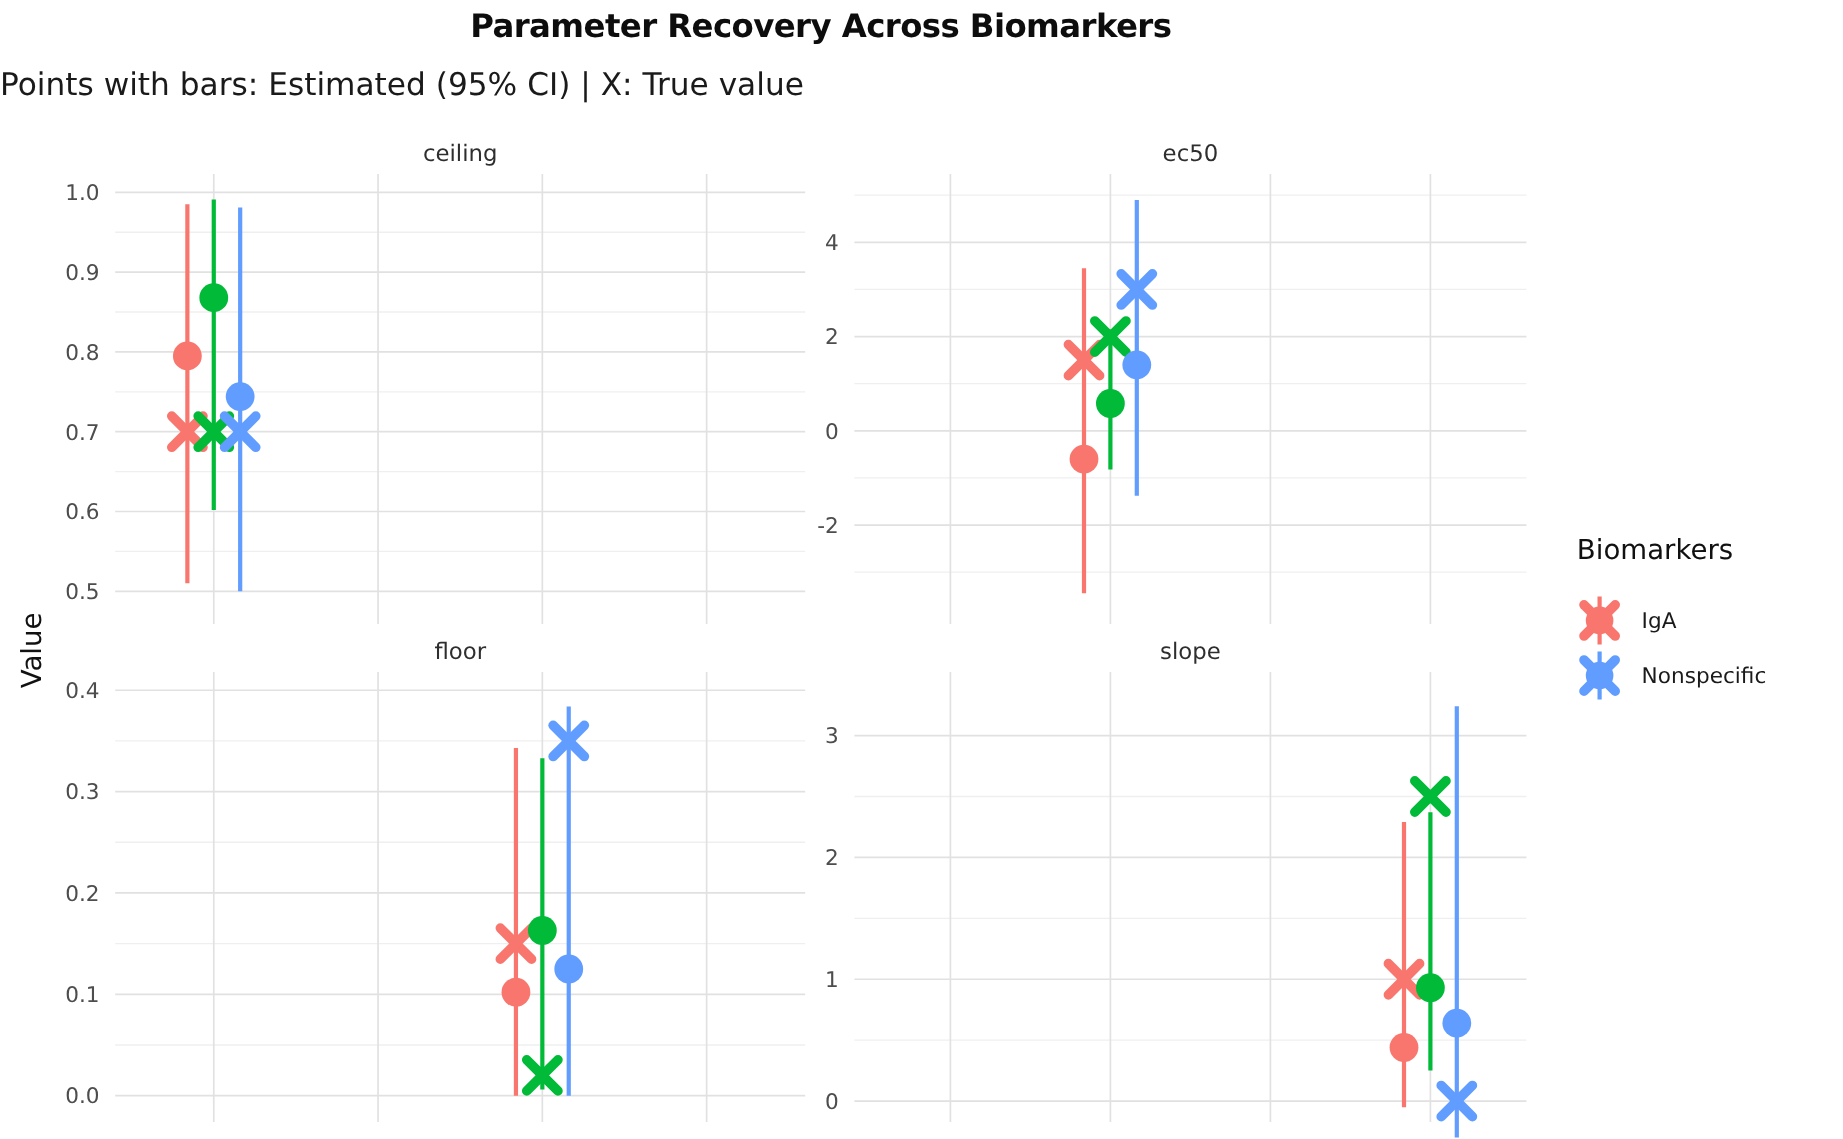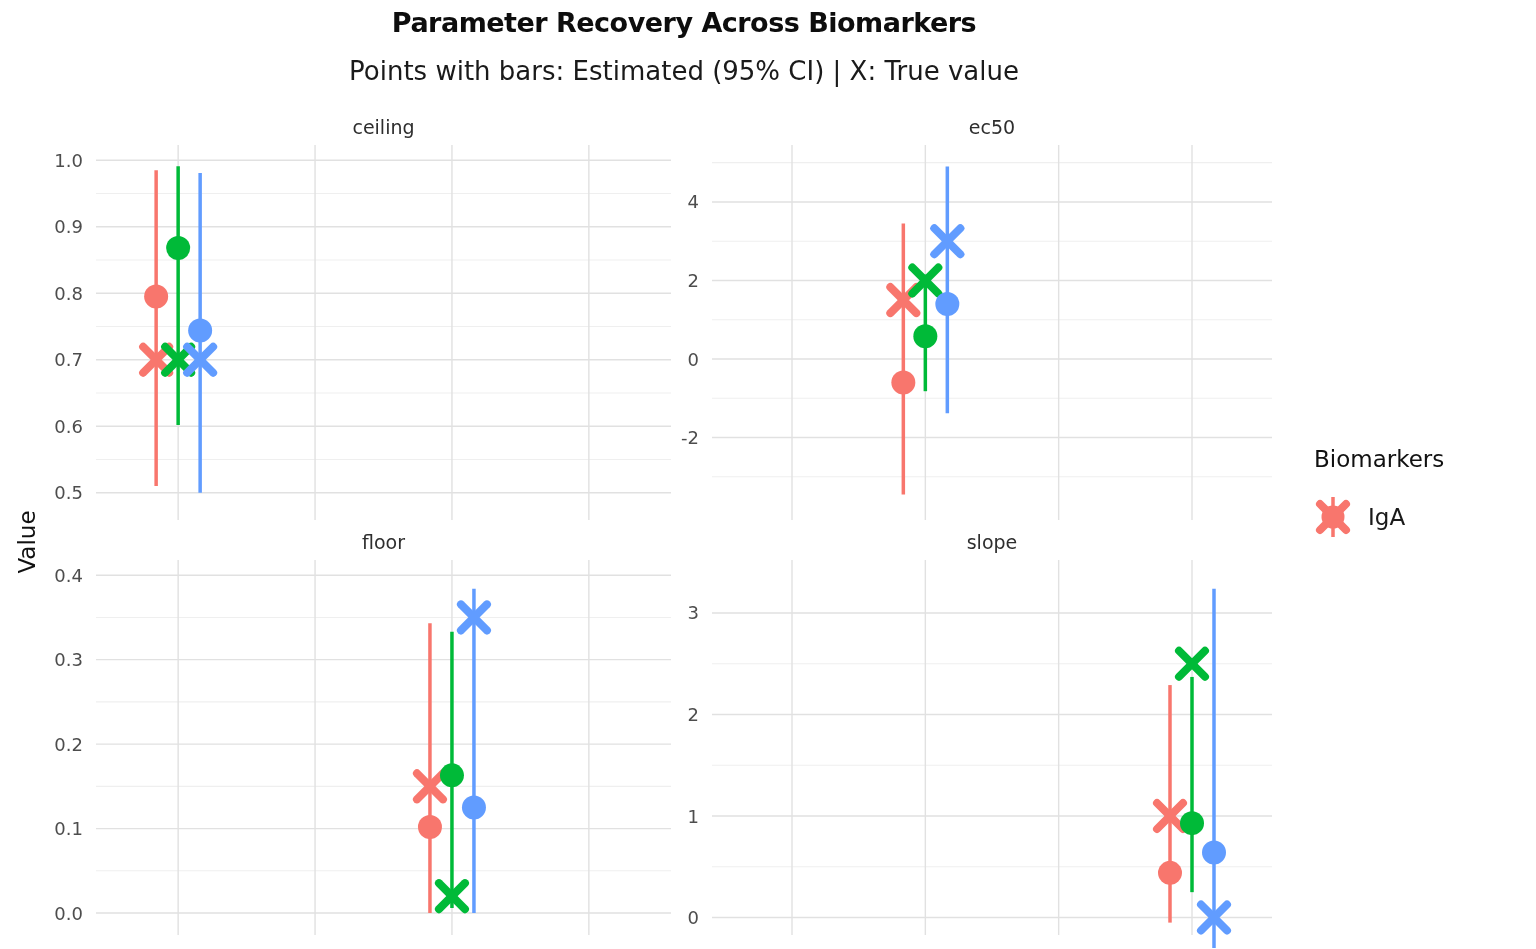--- a/index.html
+++ b/index.html
@@ -1,29 +1,29 @@
 <!DOCTYPE html>
 <html><head>
 <meta charset="utf-8">
 <style>
   html,body{margin:0;padding:0;background:#ffffff;}
   body{width:1536px;height:949px;overflow:hidden;position:relative;
        font-family:"DejaVu Sans","Liberation Sans",sans-serif;}
   .title{position:absolute;left:0;top:7px;width:1368px;text-align:center;
          font-size:27px;font-weight:bold;color:#0d0d0d;letter-spacing:-0.5px;}
-  .subtitle{position:absolute;left:0;top:56px;width:1368px;text-align:center;
+  .subtitle{position:absolute;left:0;top:56px;width:1368px;
          font-size:26px;color:#1a1a1a;}
   .ylabel{position:absolute;left:27px;top:542px;width:0;height:0;}
   .ylabel span{display:inline-block;white-space:nowrap;font-size:23px;color:#111;
          transform:translate(-50%,-50%) rotate(-90deg);}
   #plot{position:absolute;left:0;top:0;}
   .legend{position:absolute;left:1306px;top:446px;}
   .legend-title{font-size:23px;color:#111;padding-left:8px;margin-bottom:22px;}
   .legend-item{display:flex;align-items:center;height:46px;padding-left:4px;}
-  .legend-item .lbl{font-size:23px;color:#1a1a1a;margin-left:12px;white-space:nowrap;}
+  .legend-item .lbl{font-size:18px;color:#1a1a1a;margin-left:12px;white-space:nowrap;}
 </style>
 </head>
 <body>
 
 <div class="title">Parameter Recovery Across Biomarkers</div>
 <div class="subtitle">Points with bars: Estimated (95% CI) | X: True value</div>
 <div class="ylabel"><span>Value</span></div>
 
 <svg id="plot" width="1536" height="949" viewBox="0 0 1536 949">
     <g>
@@ -188,14 +188,23 @@
   <div id="legend-items">
       <div class="legend-item">
         <svg width="46" height="46">
           <line x1="23" x2="23" y1="3" y2="43" stroke="#F8766D" stroke-width="3.5"></line>
           <line x1="10" x2="36" y1="10" y2="36" stroke="#F8766D" stroke-width="8" stroke-linecap="round"></line>
           <line x1="10" x2="36" y1="36" y2="10" stroke="#F8766D" stroke-width="8" stroke-linecap="round"></line>
           <circle cx="23" cy="23" r="11.5" fill="#F8766D"></circle>
         </svg>
         <span class="lbl">IgA</span>
       </div>
+      <div class="legend-item">
+        <svg width="46" height="46">
+          <line x1="23" x2="23" y1="3" y2="43" stroke="#619CFF" stroke-width="3.5"></line>
+          <line x1="10" x2="36" y1="10" y2="36" stroke="#619CFF" stroke-width="8" stroke-linecap="round"></line>
+          <line x1="10" x2="36" y1="36" y2="10" stroke="#619CFF" stroke-width="8" stroke-linecap="round"></line>
+          <circle cx="23" cy="23" r="11.5" fill="#619CFF"></circle>
+        </svg>
+        <span class="lbl">Nonspecific</span>
+      </div>
     </div>
 </div>
 
 </body></html>

